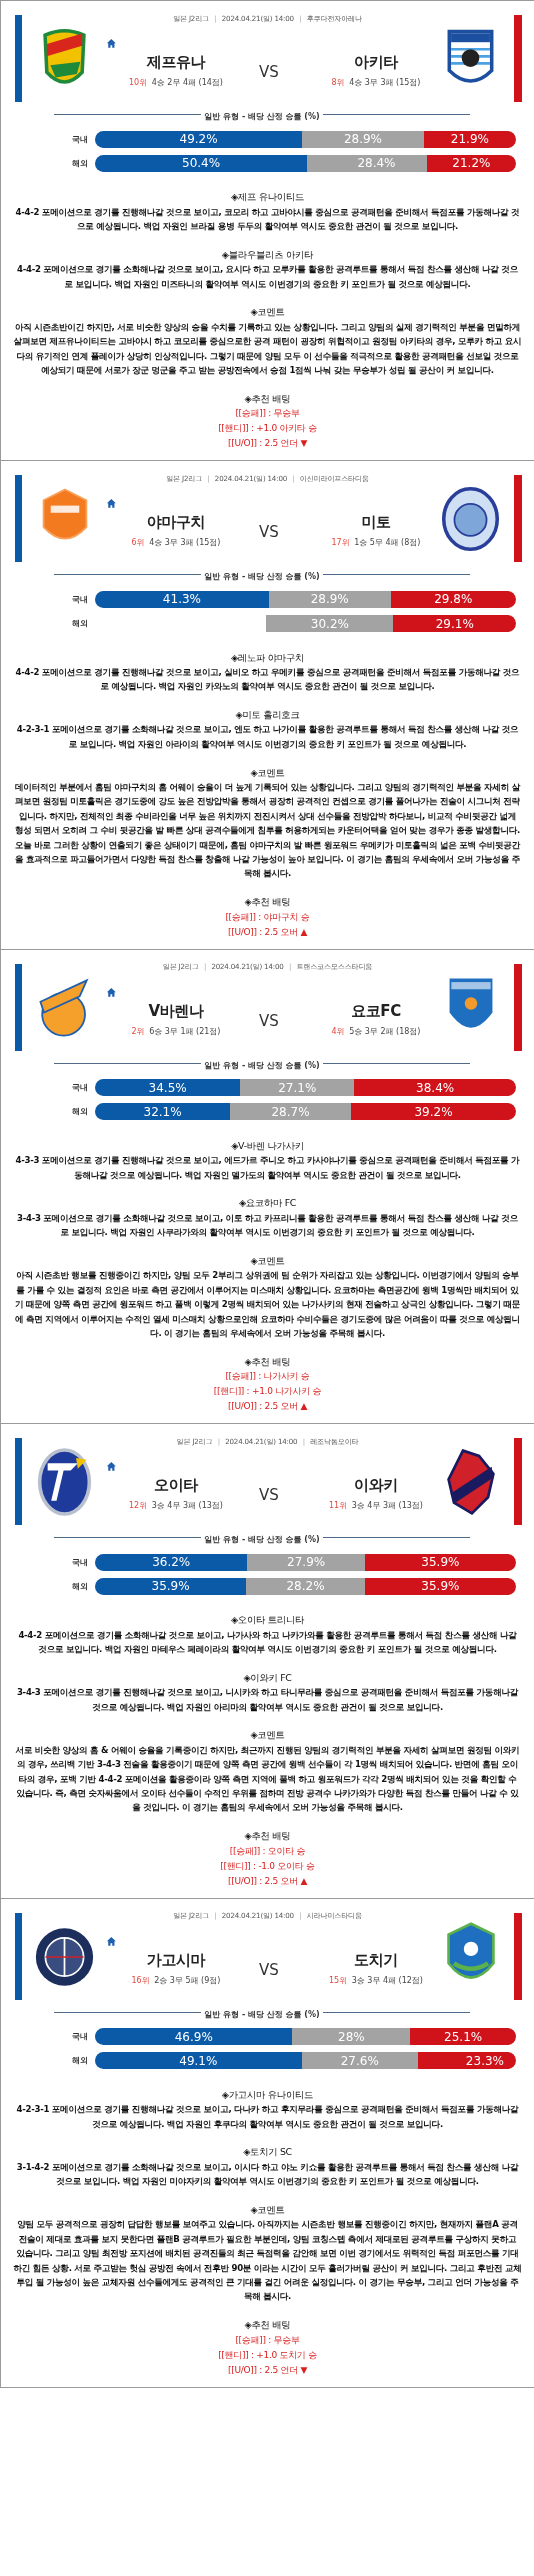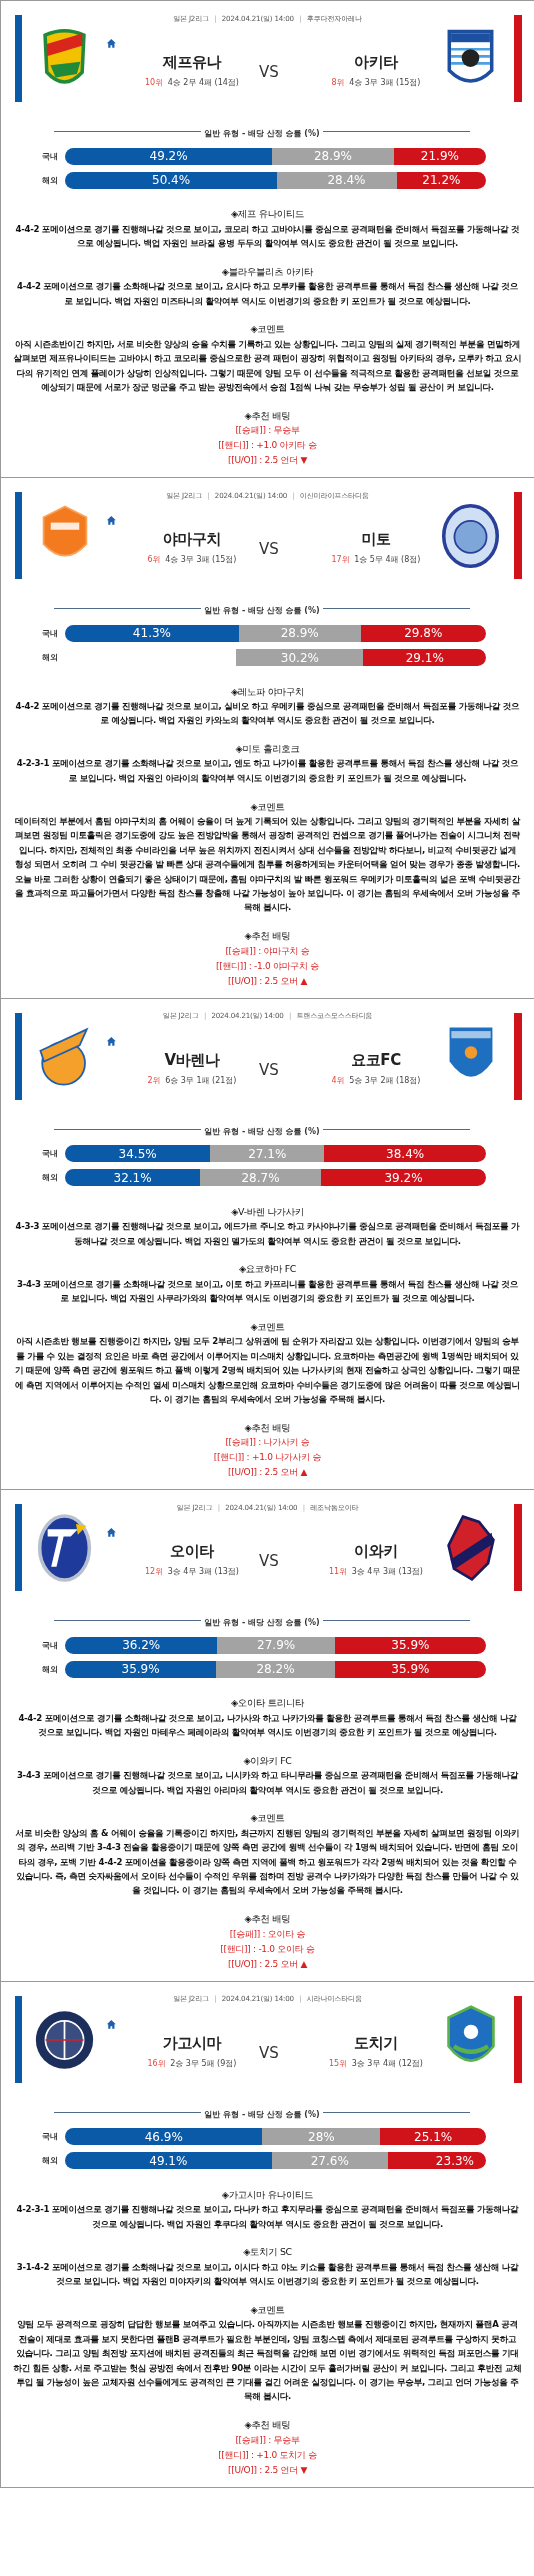--- a/index.html
+++ b/index.html
@@ -11,33 +11,33 @@
   .hdr { position: relative; height: 105px; }
   .bar-l { position: absolute; left: 14.3px; top: 14.3px; width: 7.1px; height: 87px; background: #0b5aa8; }
   .bar-r { position: absolute; right: 12.5px; top: 14.3px; width: 7.1px; height: 87px; background: #d0121b; }
   .meta { position: absolute; top: 12.5px; left: 0; right: 0; text-align: center; font-size: 7.1px; color: #555; letter-spacing: -0.2px; }
   .meta .sep { color: #aaa; margin: 0 5.3px; }
   .logo { position: absolute; top: 23px; width: 59px; height: 70px; display: flex; align-items: center; justify-content: center; }
   .logo.l { left: 34px; }
   .logo.r { right: 34px; }
   .home-icon { position: absolute; left: 105px; top: 37px; width: 10.7px; height: 10.7px; }
   .team { position: absolute; top: 52px; text-align: center; }
-  .team.l { left: 124px; width: 134px; }
+  .team.l { left: 108px; width: 134px; }
   .team.r { left: 308px; width: 134px; }
   .team .name { font-size: 15px; font-weight: bold; color: #222; letter-spacing: -0.4px; }
   .team .rec { font-size: 8px; color: #444; margin-top: 5.3px; }
   .team .rank { color: #e2463c; margin-right: 4.5px; }
   .vs { position: absolute; top: 62px; left: 3px; right: 0; text-align: center; font-size: 15px; color: #333; }
-  .oddshead { position: relative; height: 18px; margin: 17px 64px 0 53px; text-align: center; }
+  .oddshead { position: relative; height: 18px; margin: 0 64px 0 53px; text-align: center; }
   .oddshead .line { position: absolute; top: 8px; height: 0.9px; background: #506a8a; width: 147px; }
   .oddshead .line.a { left: 0; }
   .oddshead .line.b { right: 0; }
   .oddshead .ttl { font-size: 8px; font-weight: bold; color: #333; line-height: 18px; }
   .orow { display: flex; align-items: center; height: 18px; margin: 6.2px 0 0 0; }
-  .orow .lbl { width: 64px; text-align: right; padding-right: 7.1px; font-size: 8px; font-weight: bold; color: #333; }
+  .orow .lbl { width: 64px; text-align: right; padding-right: 7.1px; font-size: 8px; font-weight: bold; color: #333; margin-left: 30px; }
   .obar { display: flex; width: 421px; height: 17px; border-radius: 9px; overflow: hidden; }
   .seg { display: flex; align-items: center; justify-content: center; font-size: 12px; color: #fff; }
   .seg.h { background: #0b5aa8; }
   .seg.d { background: #a3a3a3; }
   .seg.a { background: #d0121b; }
   .body { padding: 18px 12.5px 0 12.5px; text-align: center; font-size: 8.6px; line-height: 14.4px; font-weight: bold; color: #111; letter-spacing: -0.3px; }
   .sec-title { font-weight: normal; font-size: 9.4px; }
   .sec { margin-bottom: 14.3px; }
   .tip-line { color: #d92020; font-weight: normal; font-size: 9px; line-height: 15px; }
   .tips { margin-top: 1.8px; }
@@ -190,21 +190,20 @@
         <div class="sec-title">◈미토 홀리호크</div>
         <div>4-2-3-1 포메이션으로 경기를 소화해나갈 것으로 보이고, 엔도 하고 나가이를 활용한 공격루트를 통해서 득점 찬스를 생산해 나갈 것으로 보입니다. 백업 자원인 아라이의 활약여부 역시도 이번경기의 중요한 키 포인트가 될 것으로 예상됩니다.</div>
       </div>
       <div class="sec">
         <div class="sec-title">◈코멘트</div>
         <div>데이터적인 부분에서 홈팀 야마구치의 홈 어웨이 승율이 더 높게 기록되어 있는 상황입니다. 그리고 양팀의 경기력적인 부분을 자세히 살펴보면 원정팀 미토홀릭은 경기도중에 강도 높은 전방압박을 통해서 굉장히 공격적인 컨셉으로 경기를 풀어나가는 전술이 시그니처 전략입니다. 하지만, 전체적인 최종 수비라인을 너무 높은 위치까지 전진시켜서 상대 선수들을 전방압박 하다보니, 비교적 수비뒷공간 넓게 형성 되면서 오히려 그 수비 뒷공간을 발 빠른 상대 공격수들에게 침투를 허용하게되는 카운터어택을 얻어 맞는 경우가 종종 발생합니다. 오늘 바로 그러한 상황이 연출되기 좋은 상태이기 때문에, 홈팀 야마구치의 발 빠른 윙포워드 우메키가 미토홀릭의 넓은 포백 수비뒷공간을 효과적으로 파고들어가면서 다양한 득점 찬스를 창출해 나갈 가능성이 높아 보입니다. 이 경기는 홈팀의 우세속에서 오버 가능성을 주목해 봅시다.</div>
       </div>
       <div class="tips">
         <div class="sec-title">◈추천 배팅</div>
         <div class="tip-line">[[승패]] : 야마구치 승</div>
-        <div class="tip-line">[[핸디]] : -1.0 야마구치 승</div>
         <div class="tip-line">[[U/O]] : 2.5 오버 ▲</div>
       </div>
     </div>
   </section>
 
   <section class="match">
     <div class="hdr">
       <div class="bar-l"></div>
       <div class="bar-r"></div>
       <div class="meta">

